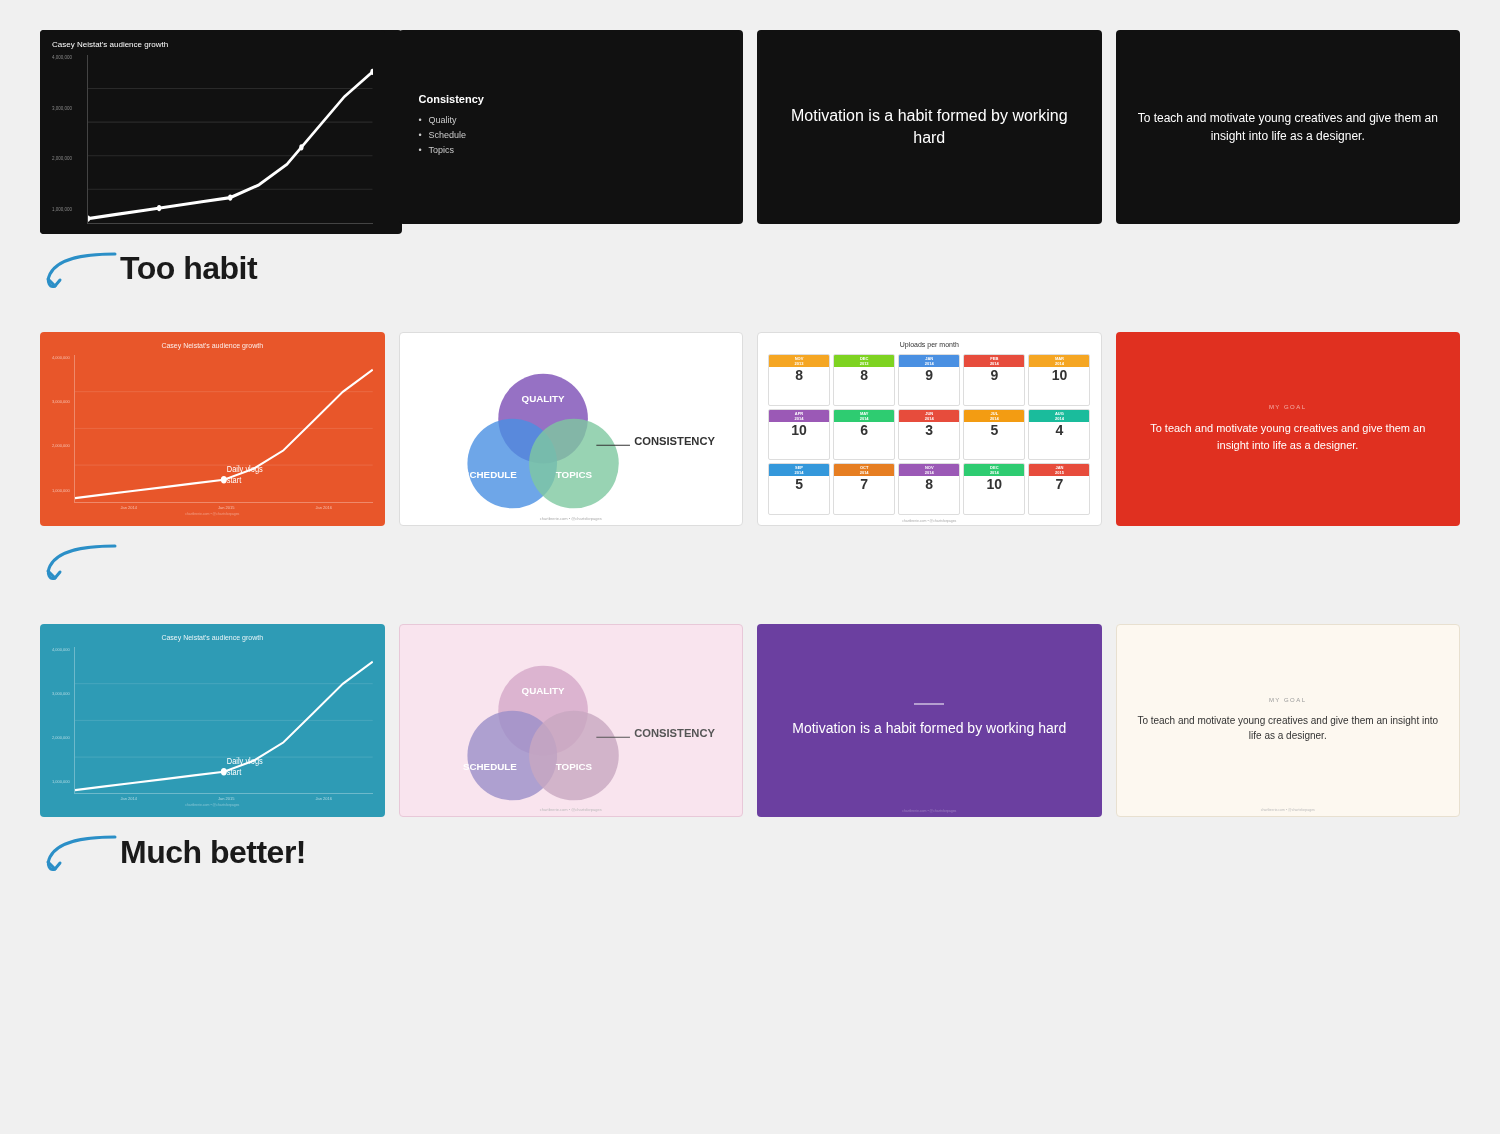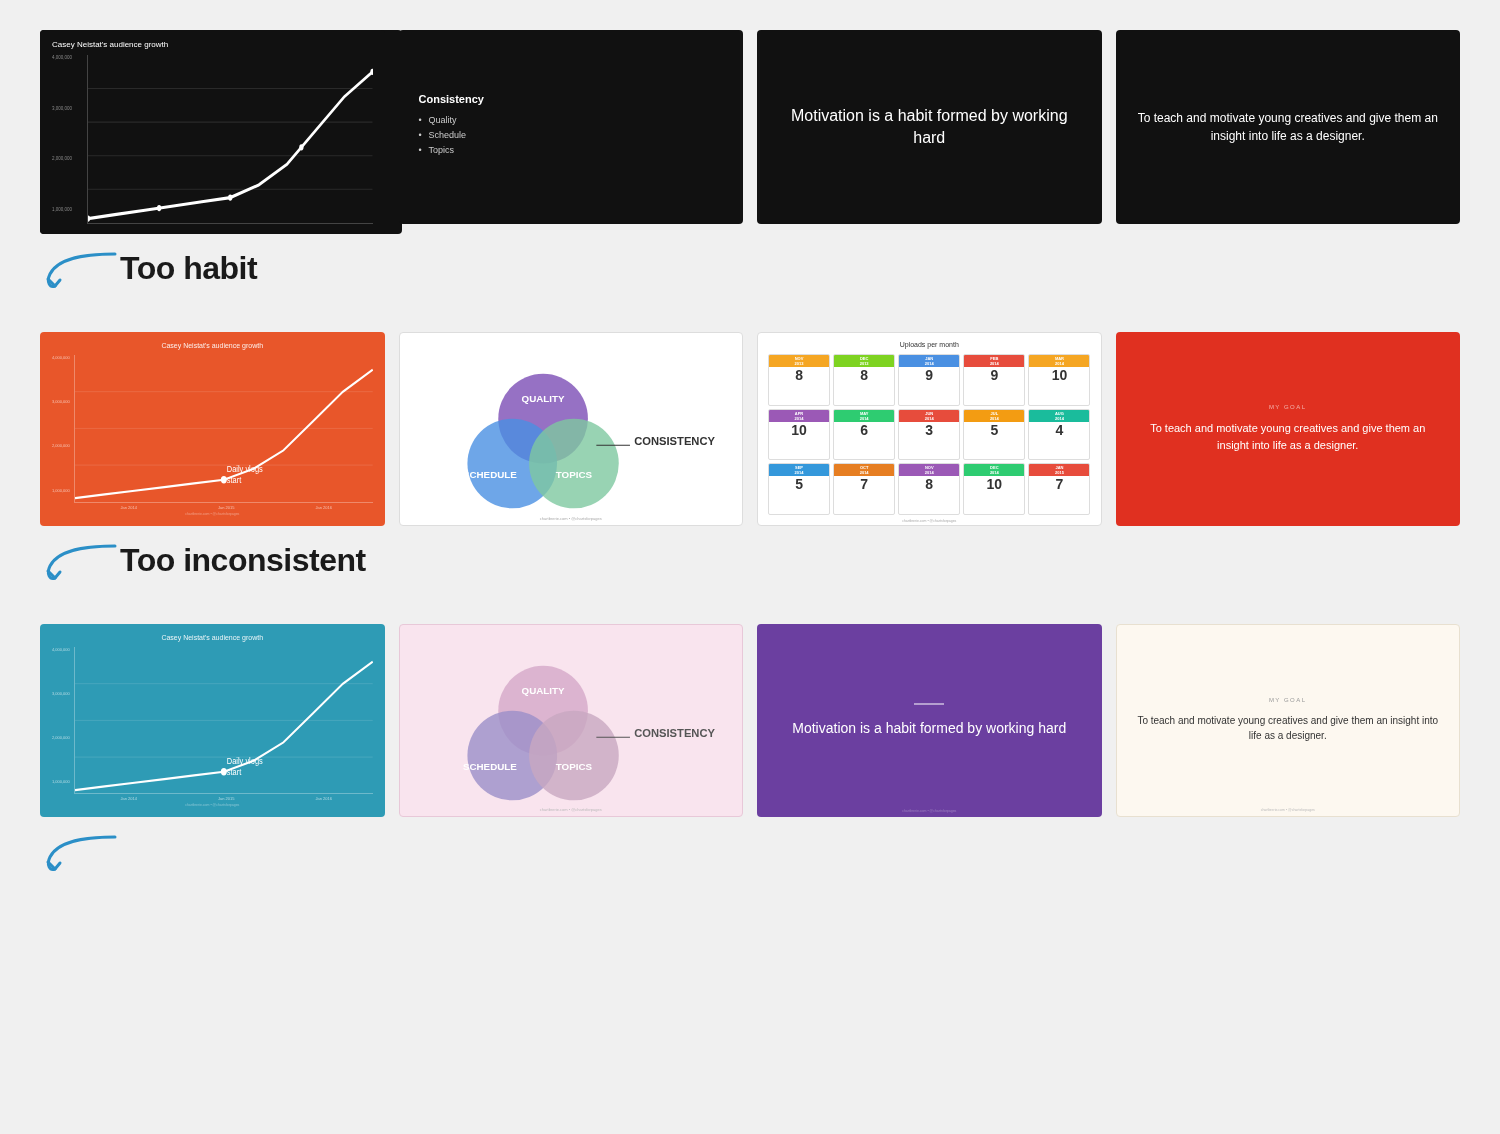--- a/index.html
+++ b/index.html
@@ -279,21 +279,20 @@
       </div>
     </div>
   </div>
 </div>
 
 <div class="label-row">
   <svg class="arrow-svg" viewBox="0 0 80 50">
     <path d="M75,10 C60,10 20,10 10,30 C6,38 10,44 15,42" stroke="#2b8fc7" stroke-width="3" fill="none" stroke-linecap="round"></path>
     <path d="M8,35 L15,42 L20,36" stroke="#2b8fc7" stroke-width="3" fill="none" stroke-linecap="round" stroke-linejoin="round"></path>
   </svg>
-  <span class="label-text">Too inconsistent</span>
 </div>
 
 <div class="row">
 
   <div class="slide-wrapper">
     <div style="position:relative; padding-bottom:56.25%;">
       <div style="position:absolute; top:0; left:0; right:0; bottom:0; background:#2e9bb5; border-radius:4px; padding:10px 12px; display:flex; flex-direction:column;">
         <div style="color:rgba(255,255,255,0.9); font-size:7px; margin-bottom:6px; text-align:center;">Casey Neistat's audience growth</div>
         <div style="flex:1; position:relative; display:flex;">
           <div style="display:flex; flex-direction:column; justify-content:space-between; font-size:4px; color:rgba(255,255,255,0.6); padding-right:4px; padding-bottom:10px;">
@@ -361,13 +360,14 @@
       </div>
     </div>
   </div>
 </div>
 
 <div class="label-row" style="margin-bottom:0;">
   <svg class="arrow-svg" viewBox="0 0 80 50">
     <path d="M75,10 C60,10 20,10 10,30 C6,38 10,44 15,42" stroke="#2b8fc7" stroke-width="3" fill="none" stroke-linecap="round"></path>
     <path d="M8,35 L15,42 L20,36" stroke="#2b8fc7" stroke-width="3" fill="none" stroke-linecap="round" stroke-linejoin="round"></path>
   </svg>
+  <span class="label-text">Much better!</span>
 </div>
 
 </body></html>

